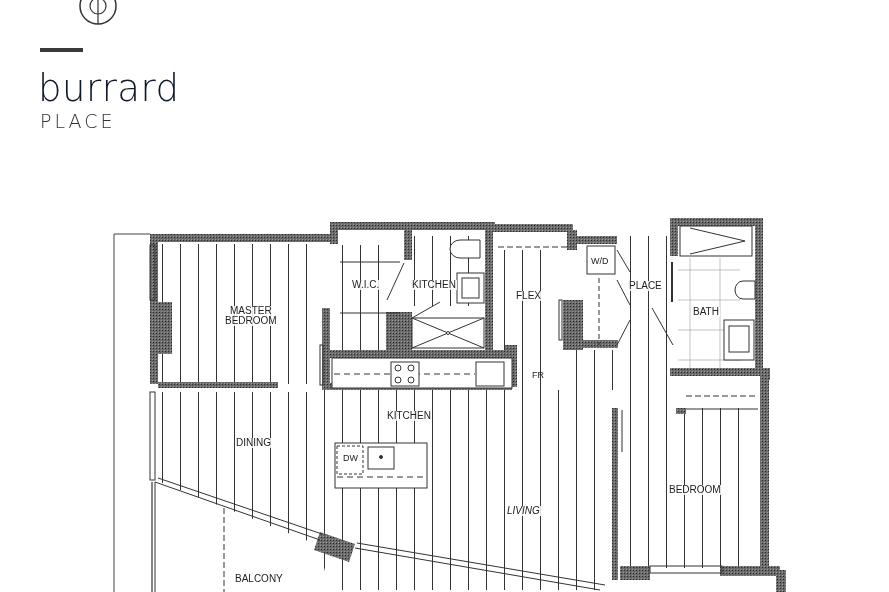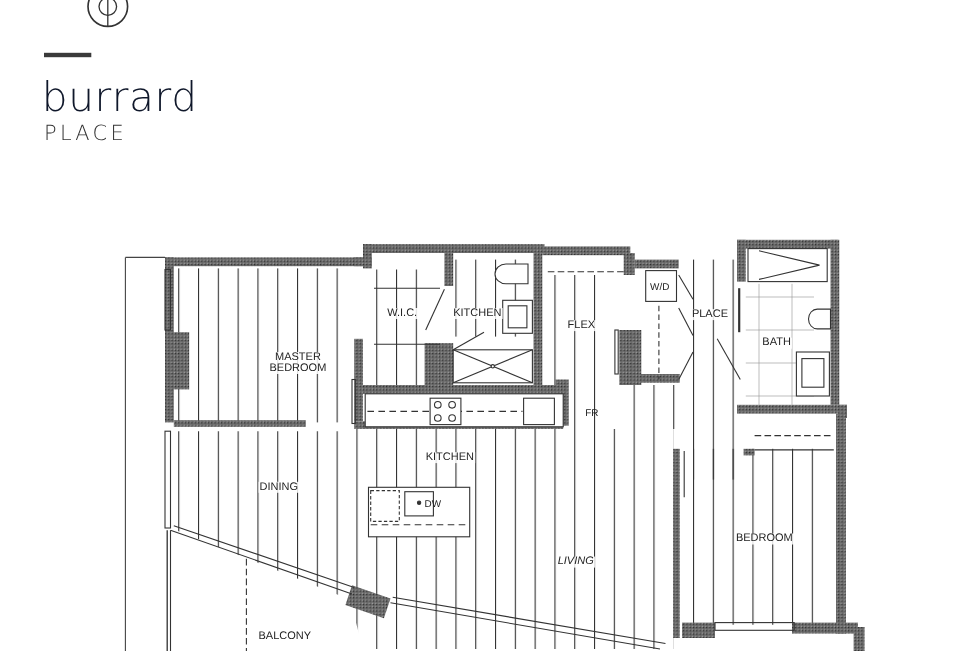--- a/index.html
+++ b/index.html
@@ -186,30 +186,30 @@
     <rect x="320" y="345" width="3" height="40"></rect>
     <rect x="559" y="300" width="3" height="40"></rect>
     <line x1="340" y1="262" x2="400" y2="262"></line>
     <line x1="340" y1="313" x2="400" y2="313"></line>
     <line x1="686" y1="409" x2="758" y2="409"></line>
     <line x1="686" y1="396" x2="758" y2="396" stroke-dasharray="6,3"></line>
     <line x1="498" y1="247" x2="567" y2="247" stroke-dasharray="6,3"></line>
   </g>
 </svg>
 
-<div class="room-label" style="left:224px; top:320px;margin-left:20px;">
+<div class="room-label" style="left:224px; top:306px;">
   <div>MASTER</div>
   <div>BEDROOM</div>
 </div>
 <div class="room-label" style="left:351px; top:280px;">W.I.C.</div>
 <div class="room-label" style="left:411px; top:280px;">KITCHEN</div>
 <div class="room-label" style="left:515px; top:291px;">FLEX</div>
 <div class="room-label" style="left:628px; top:281px;">PLACE</div>
 <div class="room-label" style="left:692px; top:307px;">BATH</div>
 <div class="room-label" style="left:386px; top:411px;text-align:center;">KITCHEN</div>
 <div class="room-label" style="left:235px; top:438px;">DINING</div>
 <div class="room-label" style="left:506px; top:506px;font-style:italic;">LIVING</div>
 <div class="room-label" style="left:668px; top:485px;">BEDROOM</div>
 <div class="room-label" style="left:234px; top:574px;">BALCONY</div>
 
 <div class="fixture-label" style="left:591px; top:256px;text-align:center;">W/D</div>
 <div class="fixture-label" style="left:484px; top:370px;padding-left:48px;">FR</div>
-<div class="fixture-label" style="left:343px; top:453px;margin-left:43px;">DW</div>
+<div class="fixture-label" style="left:343px; top:453px;">DW</div>
 
 </body></html>

